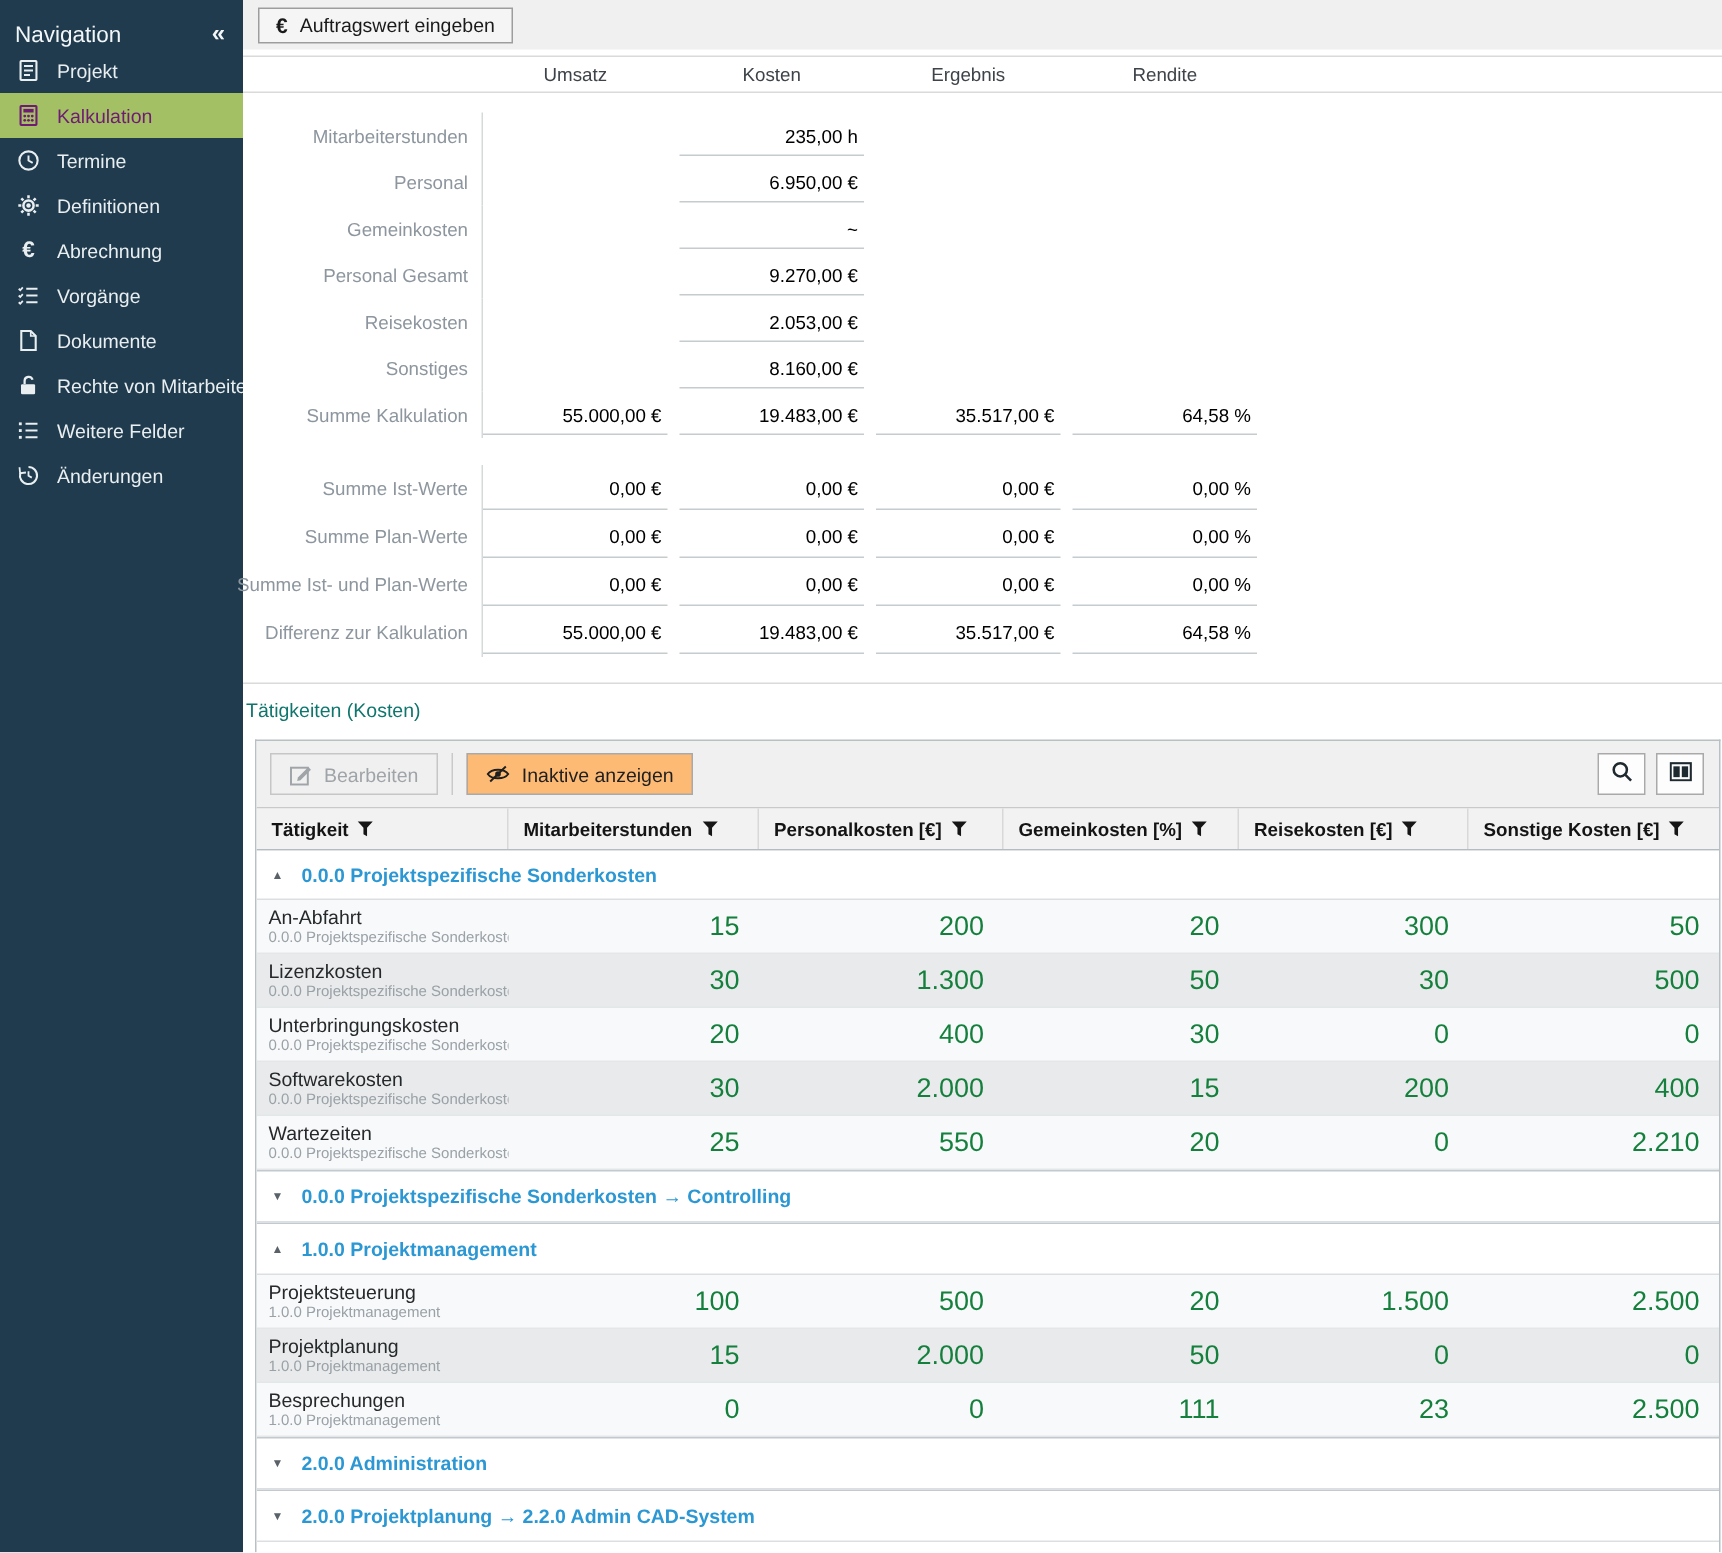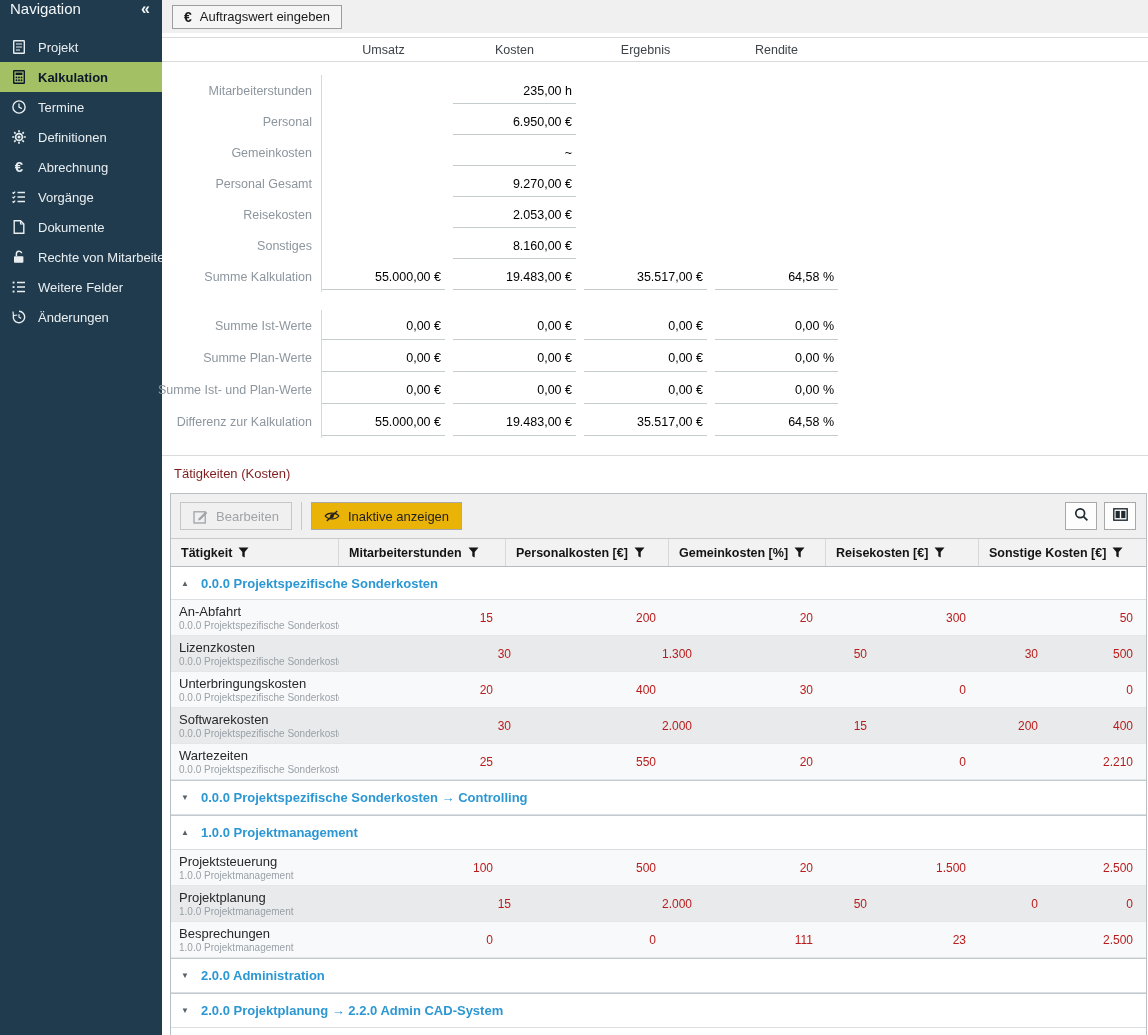--- a/index.html
+++ b/index.html
@@ -6,26 +6,26 @@
   html,body { margin:0; padding:0; }
   body {
     font-family: "Liberation Sans", sans-serif;
     background:#fff;
     -webkit-font-smoothing: antialiased;
   }
   .app { width:1148px; height:1035px; display:flex; background:#fff; overflow:hidden; }
 
   
   .sidebar { flex:0 0 162px; width:162px; background:#1f3b4d; color:#e9eef1; }
-  .sb-header { height:32px; display:flex; align-items:flex-start; justify-content:space-between;
+  .sb-header { height:32px; display:flex; align-items:flex-end; justify-content:space-between;
                padding:0 12px 0 10px; font-size:15px; color:#f2f6f8; }
   .sb-collapse { font-size:16px; font-weight:bold; cursor:pointer; }
   .nav-item { height:30px; display:flex; align-items:center; gap:11px; padding-left:11px;
               font-size:13px; cursor:pointer; white-space:nowrap; }
-  .nav-item.active { background:#a3c164; color:#0f172a;font-weight:bold; }
+  .nav-item.active { background:#a3c164; color:#701a75; }
   .nav-icon { width:16px; height:16px; display:flex; align-items:center; justify-content:center; flex:0 0 16px; }
   .nav-icon svg { display:block; }
 
   
   .content { flex:1; display:flex; flex-direction:column; background:#fff; min-width:0; }
 
   .top-strip { flex:0 0 33px; height:33px; background:#f0f0f0; display:flex; align-items:center; padding-left:10px; }
   .order-btn { display:inline-flex; align-items:center; gap:8px; height:24px; padding:0 11px;
                background:#f5f5f5; border:1px solid #9d9d9d; font-size:13px; color:#1a1a1a;
                font-family:inherit; cursor:pointer; }
@@ -41,29 +41,29 @@
   #summary-totals { margin-top:18px; }
   .srow { display:grid; grid-template-columns:160px 131px 131px 131px 131px 1fr; height:31px; }
   #summary-totals .srow { height:32px; }
   .slabel { border-right:1px solid #d6d9db; display:flex; align-items:center; justify-content:flex-end;
             padding-right:9px; font-size:12.5px; color:#8d969e; white-space:nowrap; }
   .scell { position:relative; margin-right:8px; display:flex; align-items:center; justify-content:flex-end;
            padding-right:4px; font-size:12.5px; color:#000000; }
   .scell.filled::after { content:""; position:absolute; left:0; right:0; bottom:2px; border-bottom:1px solid #c6cbce; }
 
   .divider { margin-top:17px; border-top:1px solid #dadada; }
-  .act-title { padding:10px 0 12px 12px; font-size:13px; color:#7f1d1d; }
+  .act-title { padding:10px 0 12px 2px; font-size:13px; color:#0f766e; }
 
   
   .panel { margin:0 1px 0 8px; flex:1; border:1px solid #b9c0c4; border-bottom:none;
            display:flex; flex-direction:column; overflow:hidden; background:#fff; }
   .panel-toolbar { flex:0 0 45px; height:45px; background:#f0f0f0; display:flex; align-items:center;
                    padding:0 10px 0 9px; gap:9px; border-bottom:1px solid #c9c9c9; }
   .tb-btn { display:inline-flex; align-items:center; gap:8px; height:28px; padding:0 12px;
-            border:1px solid #a9a9a9; background:#eab308; font-size:13px; color:#1f1f1f;
+            border:1px solid #a9a9a9; background:#fdba74; font-size:13px; color:#1f1f1f;
             font-family:inherit; cursor:pointer; }
   .tb-btn.disabled { color:#9fa4a8; border-color:#c6c6c6; background:#f0f0f0; }
   .tb-btn .bicon { display:flex; }
   .tb-sep { width:1px; height:28px; background:#c9c9c9; }
   .tb-right { margin-left:auto; display:flex; gap:7px; }
   .icon-btn { width:32px; height:28px; border:1px solid #a9a9a9; background:#fdfdfd;
               display:flex; align-items:center; justify-content:center; color:#1f2a30; cursor:pointer; }
 
   .grid-header { display:grid; grid-template-columns:168px 167px 163px 157px 153px 1fr;
                  background:#f2f2f2; border-bottom:1px solid #b3bcc1; height:28px; flex:0 0 28px; }
@@ -74,26 +74,26 @@
 
   #grid-body { flex:1; overflow:hidden; }
   .group-row { height:35px; display:flex; align-items:center; gap:11px; padding-left:9px;
                border-top:1px solid #c3cacf; border-bottom:1px solid #dcdfe1; background:#fff; cursor:pointer; }
   .group-row:first-child { border-top:none; height:33px; }
   .g-tri { font-size:8px; color:#596269; width:10px; text-align:center; }
   .g-label { font-size:13px; font-weight:bold; color:#2b97d3; white-space:nowrap; }
 
   .data-row { display:grid; grid-template-columns:168px 167px 163px 157px 153px 1fr; height:36px;
               background:#f8f9fa; border-bottom:1px solid #e4e7e8; cursor:default; }
-  .data-row.alt { background:#e8eaeb;gap:18px; }
+  .data-row.alt { background:#e8eaeb; }
   .dr-name { padding:4px 6px 0 8px; overflow:hidden; }
   .dr-title { font-size:13px; color:#26292b; line-height:16px; white-space:nowrap; }
   .dr-sub { font-size:10px; color:#9aa1a7; line-height:12px; white-space:nowrap; }
   .dr-num { display:flex; align-items:center; justify-content:flex-end; padding-right:13px;
-            font-size:12px; color:#b91c1c; }
+            font-size:18px; color:#15803d; }
 </style>
 </head>
 <body>
 
 <div class="app">
 
   <aside class="sidebar">
     <div class="sb-header">
       <span>Navigation</span>
       <span class="sb-collapse">«</span>

